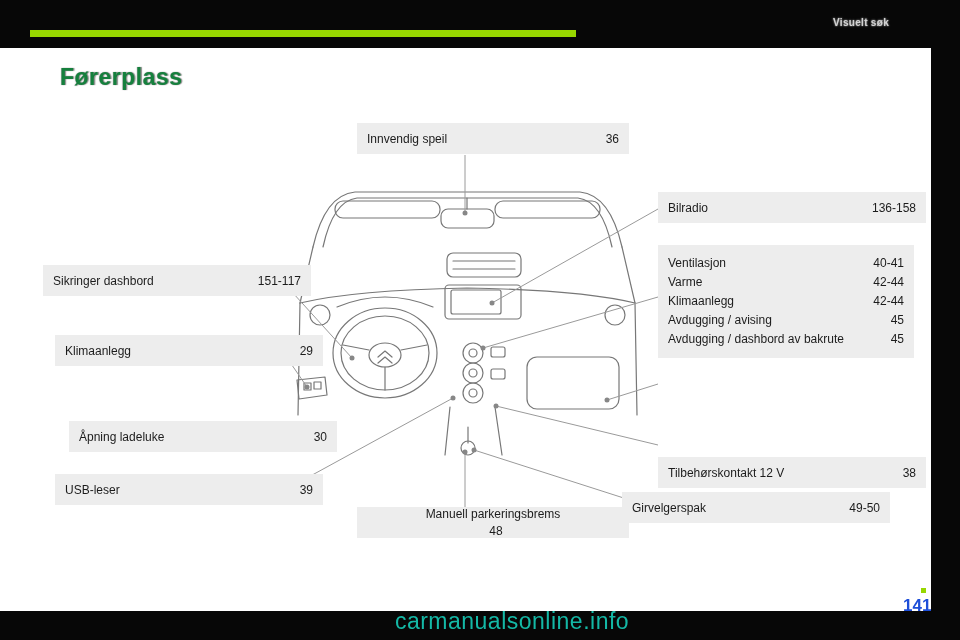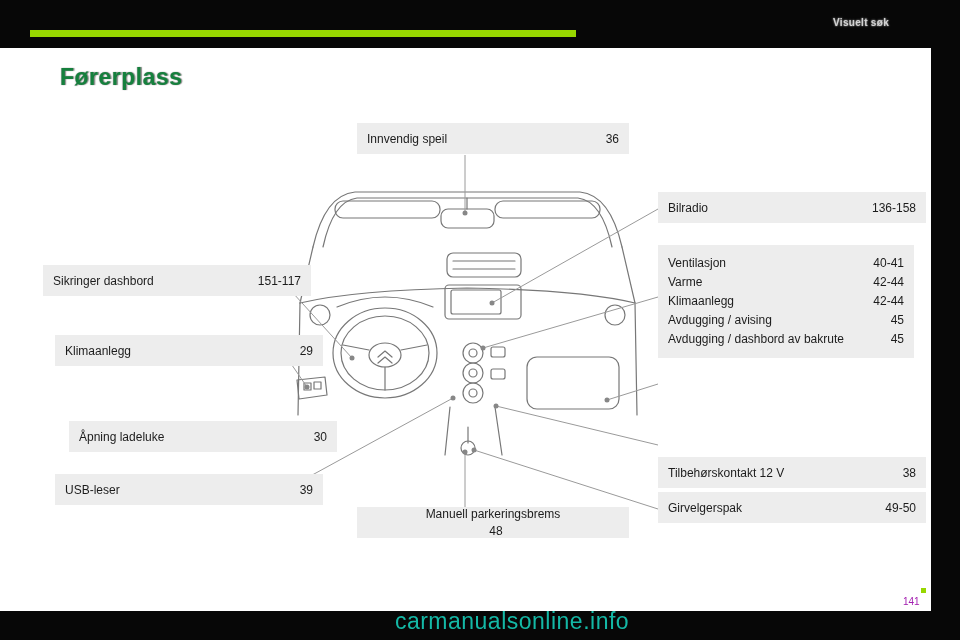--- a/index.html
+++ b/index.html
@@ -14,21 +14,21 @@
 
   svg.dash{position:absolute;left:295px;top:137px;z-index:1}
   svg.connectors{position:absolute;left:0;top:0;z-index:2}
 
   .callout{position:absolute;width:268px;height:31px;background:#ededed;display:flex;justify-content:space-between;align-items:center;padding:0 10px;box-sizing:border-box;font-size:12px;color:#1c1c1c;z-index:3}
   .callout.w225{width:272px}
   .callout-group{position:absolute;left:658px;top:197px;width:256px;background:#ededed;padding:9px 10px;box-sizing:border-box;font-size:12px;color:#1c1c1c;z-index:3}
   .callout-group .row{display:flex;justify-content:space-between;line-height:19px}
   .c-pages{white-space:nowrap;padding-left:6px}
 
-  .page-number{position:absolute;left:903px;top:548px;font-size:10px;font-weight:400;color:#a21caf;z-index:3}
+  .page-number{position:absolute;left:903px;top:548px;font-size:17px;font-weight:700;color:#1d4ed8;z-index:3}
   .corner-dot{position:absolute;left:921px;top:540px;width:5px;height:5px;z-index:3}
 
   .watermark{position:absolute;left:512px;top:608px;transform:translateX(-50%);font-size:23px;color:#14b8a6;letter-spacing:.5px;z-index:6;white-space:nowrap}
 </style>
 </head>
 <body>
 
 <div class="topbar-greenline" style="background: rgb(151, 215, 0);"></div>
 <div class="section-label">Visuelt søk</div>
 
@@ -179,21 +179,21 @@
     <div class="row">
       <span class="c-label">Avdugging / dashbord av bakrute</span>
       <span class="c-pages">45</span>
     </div>
   </div>
 
   <div class="callout" style="left:658px;top:368px;margin-top:41px;">
     <span class="c-label">Tilbehørskontakt 12 V</span>
     <span class="c-pages">38</span>
   </div>
-  <div class="callout" style="left:658px;top:444px;">
+  <div class="callout" style="left:622px;top:444px;">
     <span class="c-label">Girvelgerspak</span>
     <span class="c-pages">49-50</span>
   </div>
 
   <div class="callout w225" style="left:357px;top:459px;flex-direction:column;">
     <span class="c-label">Manuell parkeringsbrems</span>
     <span class="c-pages">48</span>
   </div>
 
   <div class="corner-dot" style="background: rgb(151, 215, 0);"></div>

